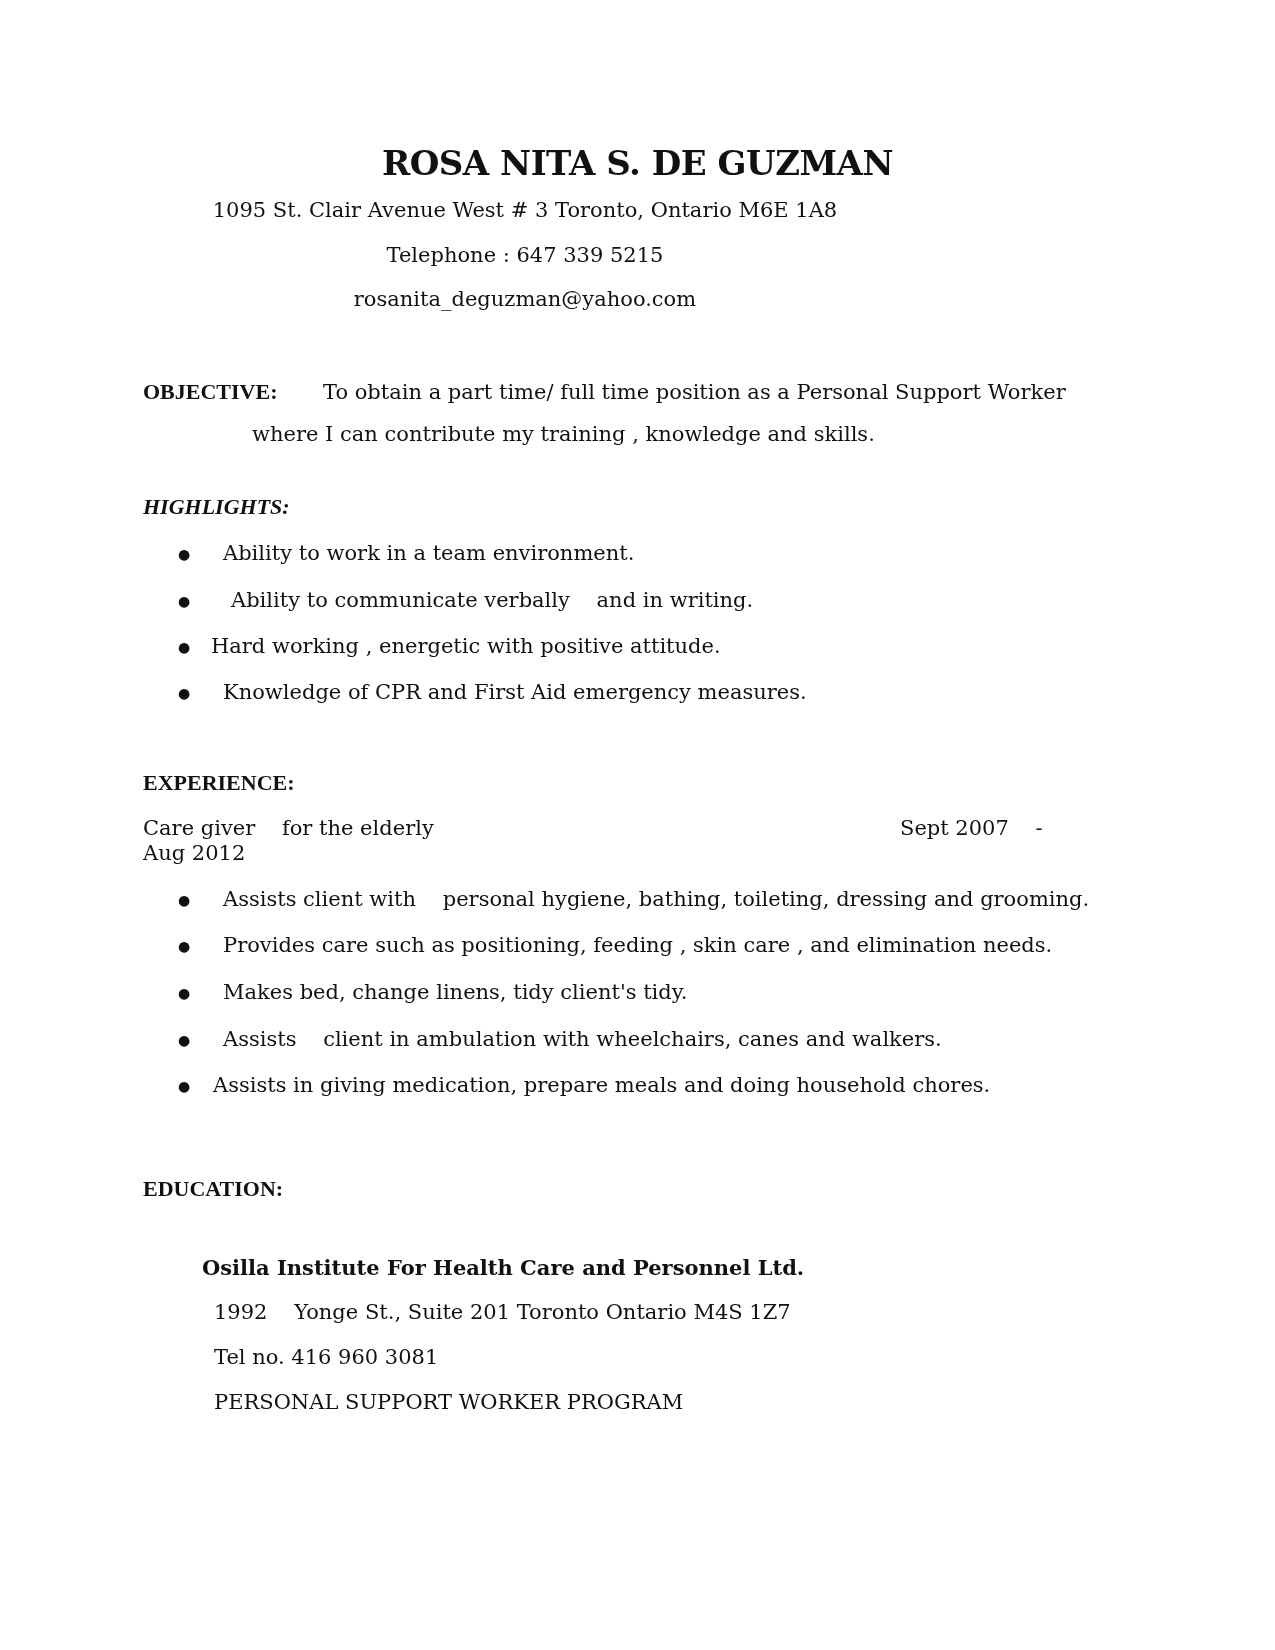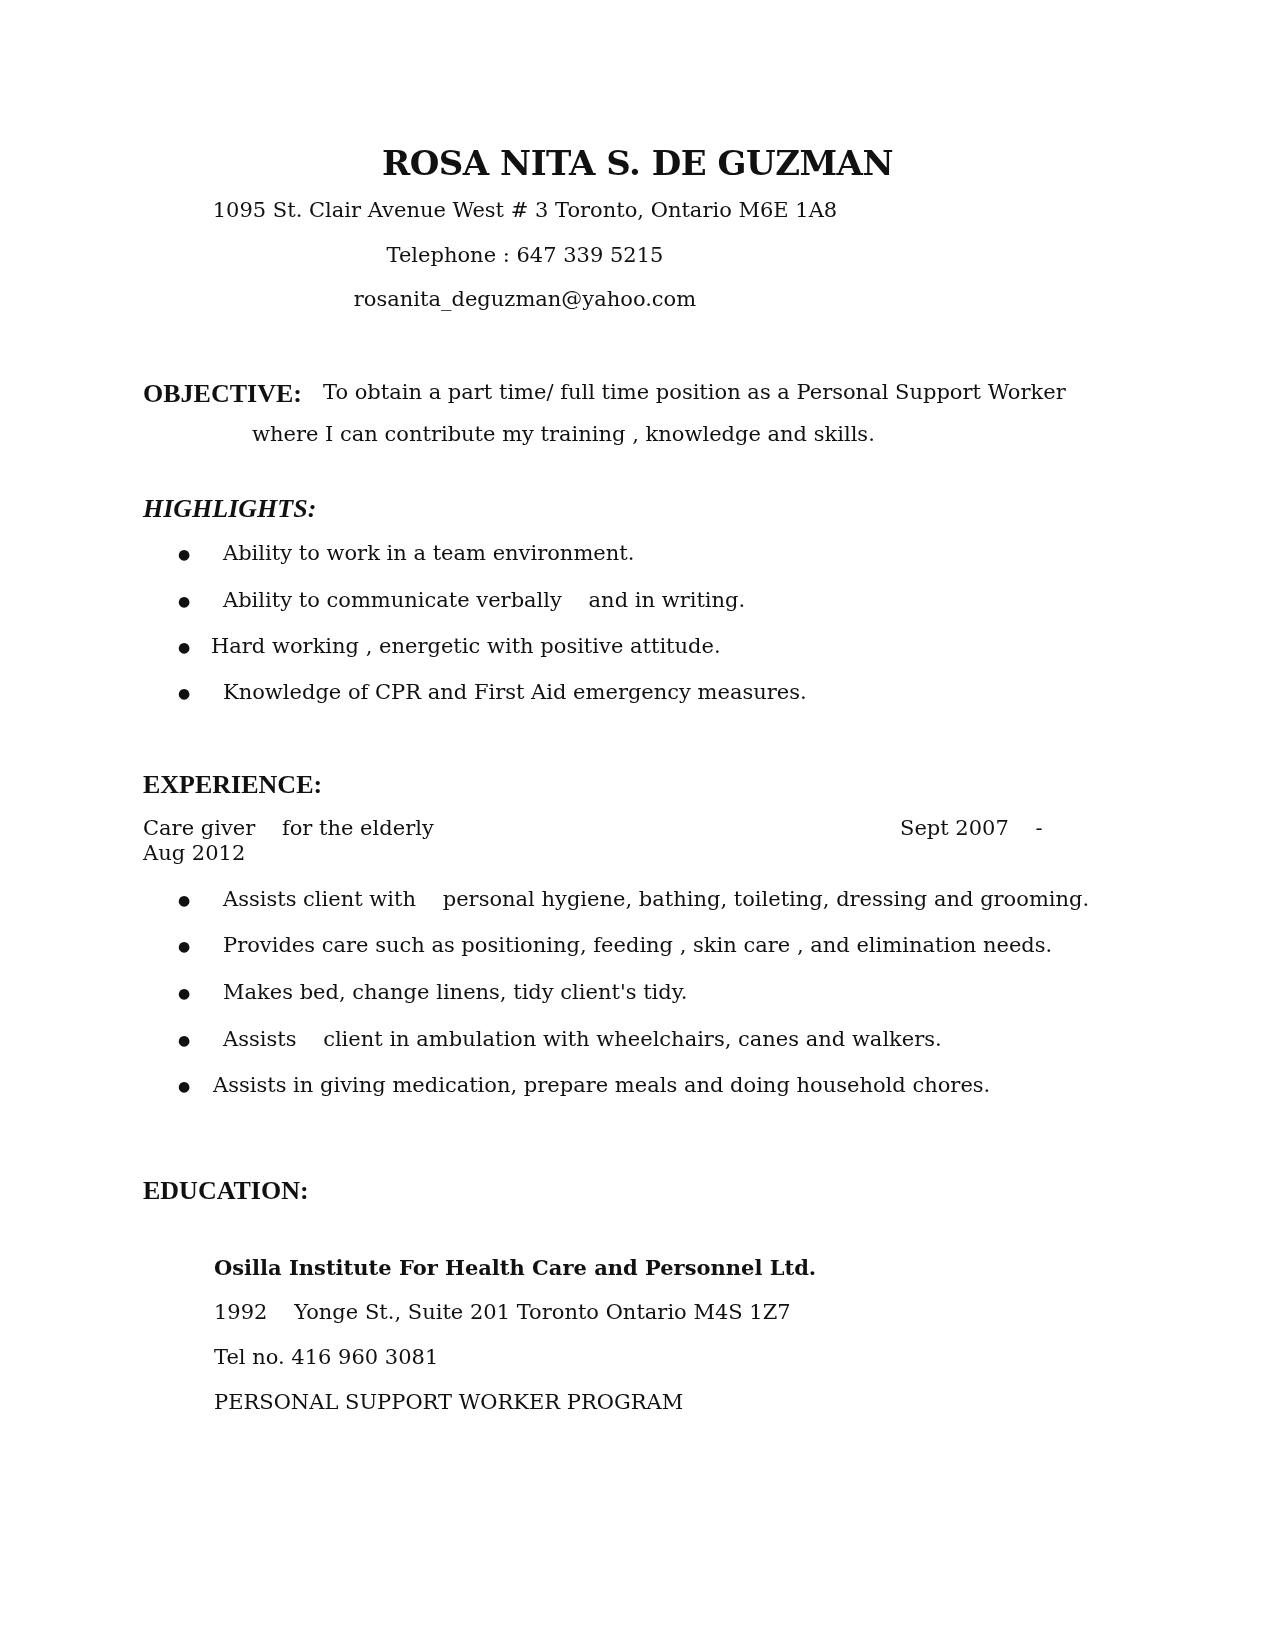--- a/index.html
+++ b/index.html
@@ -2,21 +2,21 @@
 <html><head>
 <meta charset="utf-8">
 <style>
   html, body { margin: 0; padding: 0; background: #ffffff; }
   body { width: 1275px; height: 1650px; position: relative; overflow: hidden;
          font-family: "DejaVu Serif", "Liberation Serif", serif; color: #111; }
   .abs { position: absolute; white-space: pre; }
   .name { left: 0; width: 1275px; top: 143px; text-align: center; font-size: 34px; font-weight: bold;
           font-family: "DejaVu Serif", serif; letter-spacing: -0.5px; }
   .center { left: 0; width: 1050px; text-align: center; font-size: 21px; }
-  .heading { font-weight: bold; font-size: 26px; font-family: "Liberation Serif", serif; }
+  .heading { font-weight: bold; font-size: 22px; font-family: "Liberation Serif", serif; }
   .body { font-size: 21px; }
   .bullet { font-size: 14px; }
 </style>
 </head>
 <body>
 
 <div>
   <div class="abs name">ROSA NITA S. DE GUZMAN</div>
   <div class="abs center" style="top:198px;">1095 St. Clair Avenue West # 3 Toronto, Ontario M6E 1A8</div>
   <div class="abs center" style="top:243px;">Telephone : 647 339 5215</div>
@@ -24,21 +24,21 @@
 
   <div class="abs heading" style="left:143px;top:379px;">OBJECTIVE:</div>
   <div class="abs body" style="left:323px;top:380px;">To obtain a part time/ full time position as a Personal Support Worker</div>
   <div class="abs body" style="left:252px;top:405px;margin-top:17px;">where I can contribute my training , knowledge and skills.</div>
 
   <div class="abs heading" style="left:143px;top:494px;font-style:italic;">HIGHLIGHTS:</div>
   <div>
     <div class="abs bullet" style="left:178px;top:546px;">●</div>
     <div class="abs body" style="left:223px;top:541px;">Ability to work in a team environment.</div>
     <div class="abs bullet" style="left:178px;top:593px;">●</div>
-    <div class="abs body" style="left:223px;top:588px;">Ability to communicate verbally    and in writing.</div>
+    <div class="abs body" style="left:231px;top:588px;">Ability to communicate verbally    and in writing.</div>
     <div class="abs bullet" style="left:178px;top:639px;">●</div>
     <div class="abs body" style="left:211px;top:634px;">Hard working , energetic with positive attitude.</div>
     <div class="abs bullet" style="left:178px;top:685px;">●</div>
     <div class="abs body" style="left:223px;top:680px;">Knowledge of CPR and First Aid emergency measures.</div>
   </div>
 
   <div class="abs heading" style="left:143px;top:770px;">EXPERIENCE:</div>
   <div class="abs body" style="left:143px;top:816px;">Care giver    for the elderly</div>
   <div class="abs body" style="left:900px;top:816px;">Sept 2007    -</div>
   <div class="abs body" style="left:143px;top:841px;">Aug 2012</div>
@@ -49,17 +49,17 @@
     <div class="abs body" style="left:223px;top:933px;">Provides care such as positioning, feeding , skin care , and elimination needs.</div>
     <div class="abs bullet" style="left:178px;top:985px;">●</div>
     <div class="abs body" style="left:223px;top:980px;">Makes bed, change linens, tidy client's tidy.</div>
     <div class="abs bullet" style="left:178px;top:1032px;">●</div>
     <div class="abs body" style="left:223px;top:1027px;">Assists    client in ambulation with wheelchairs, canes and walkers.</div>
     <div class="abs bullet" style="left:178px;top:1078px;">●</div>
     <div class="abs body" style="left:213px;top:1073px;">Assists in giving medication, prepare meals and doing household chores.</div>
   </div>
 
   <div class="abs heading" style="left:143px;top:1176px;">EDUCATION:</div>
-  <div class="abs body" style="left:214px;top:1255px;font-weight:bold;">Osilla Institute For Health Care and Personnel Ltd.</div>
+  <div class="abs body" style="left:202px;top:1255px;font-weight:bold;">Osilla Institute For Health Care and Personnel Ltd.</div>
   <div class="abs body" style="left:214px;top:1300px;">1992    Yonge St., Suite 201 Toronto Ontario M4S 1Z7</div>
   <div class="abs body" style="left:214px;top:1345px;">Tel no. 416 960 3081</div>
   <div class="abs body" style="left:214px;top:1390px;">PERSONAL SUPPORT WORKER PROGRAM</div>
 </div>
 
 </body></html>

